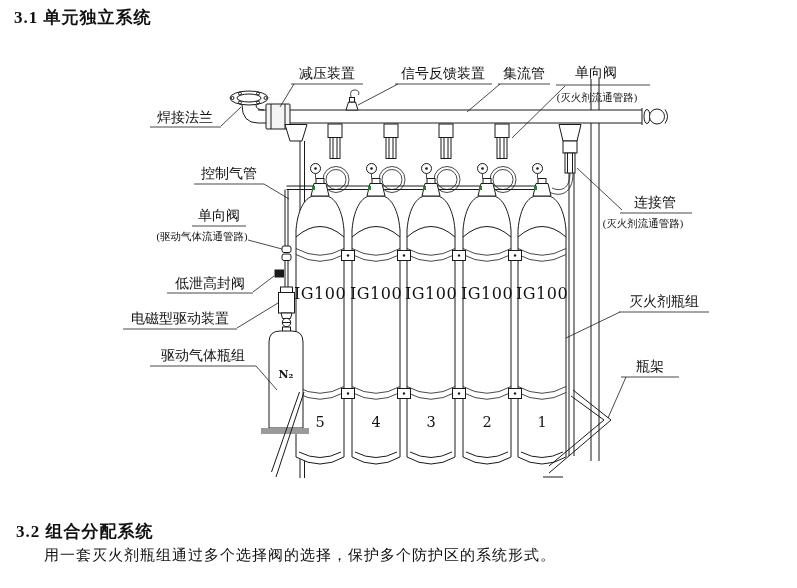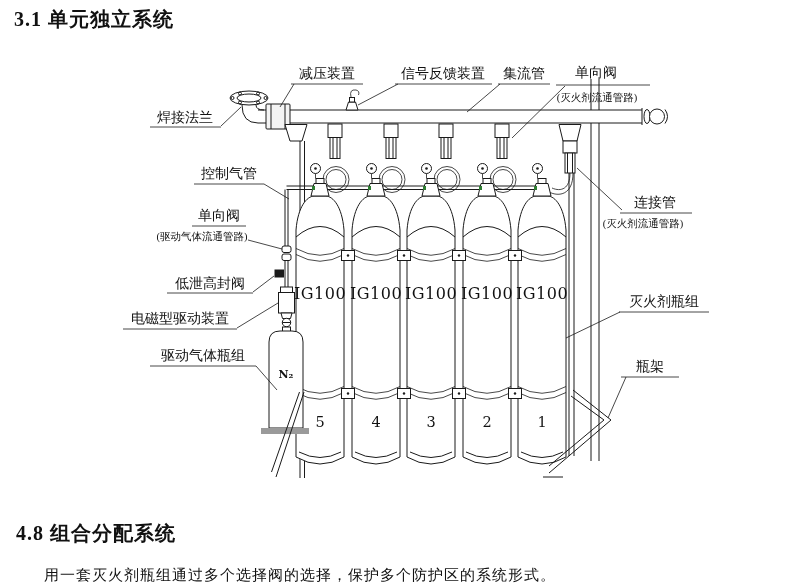--- a/index.html
+++ b/index.html
@@ -1,18 +1,18 @@
 <!DOCTYPE html>
 <html><head>
 <meta charset="utf-8">
 <style>
   html,body{margin:0;padding:0;background:#ffffff;}
   #page{position:relative;width:797px;height:588px;background:#fff;overflow:hidden;
         font-family:"Liberation Serif","DejaVu Serif",serif;color:#111;}
-  .heading{position:absolute;font-weight:bold;font-size:20px;letter-spacing:1px;white-space:nowrap;}
+  .heading{position:absolute;font-weight:bold;font-size:17px;letter-spacing:1px;white-space:nowrap;}
   .bodytext{position:absolute;font-size:15px;letter-spacing:1px;white-space:nowrap;}
   #diagram{position:absolute;left:0;top:0;}
   
   .s  {stroke:#1a1a1a;fill:none;stroke-width:1;}
   .sw {stroke:#1a1a1a;fill:#ffffff;stroke-width:1;}
   .sf {stroke:#1a1a1a;fill:#f4f4f4;stroke-width:1;}
   .thin{stroke:#1a1a1a;fill:none;stroke-width:0.8;}
   .blk{fill:#1a1a1a;stroke:none;}
   .dlabel{font-family:"Liberation Serif","DejaVu Serif",serif;font-size:14px;fill:#111;}
   .dnote {font-family:"Liberation Serif","DejaVu Serif",serif;font-size:10.5px;fill:#111;}
@@ -332,16 +332,16 @@
       <line class="thin" x1="123" y1="329" x2="237" y2="329"></line>
 
       <text class="dlabel" x="203" y="360" text-anchor="middle">驱动气体瓶组</text>
       <line class="thin" x1="150" y1="366" x2="256" y2="366"></line>
     </g>
   </svg>
 
   <div class="heading" style="left:14px; top:6px;">3.1 单元独立系统</div>
 
 
-  <div class="heading" style="left:16px; top:520px;">4.8 组合分配系统</div>
-
-  <div class="bodytext" style="left:44px; top:566px;">用一套灭火剂瓶组通过多个选择阀的选择，保护多个防护区的系统形式。</div>
+  <div class="heading" style="left:16px; top:520px;">3.2 组合分配系统</div>
+
+  <div class="bodytext" style="left:44px; top:546px;">用一套灭火剂瓶组通过多个选择阀的选择，保护多个防护区的系统形式。</div>
 </div>
 
 </body></html>

